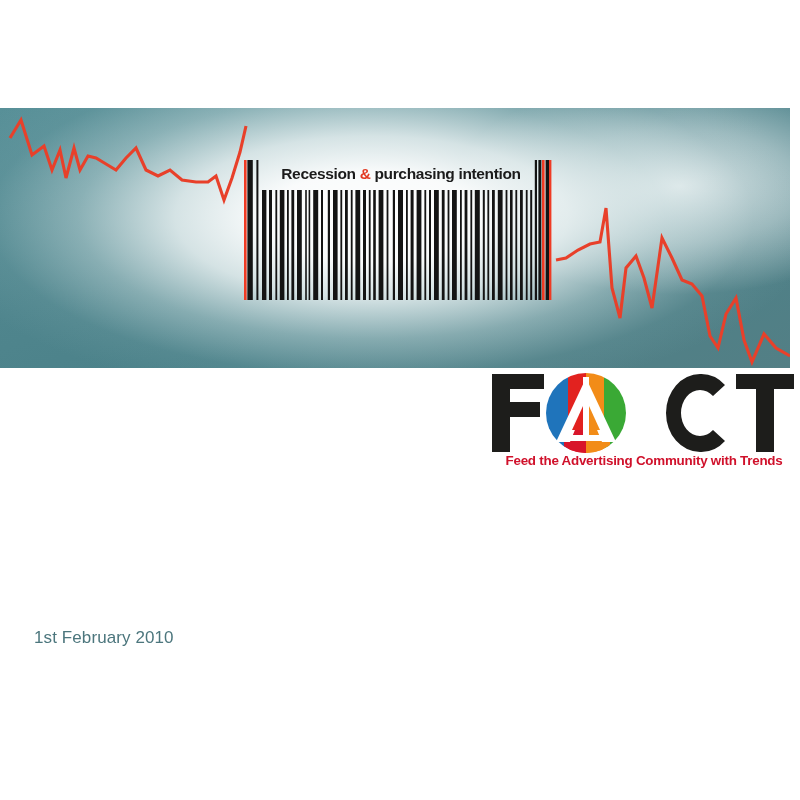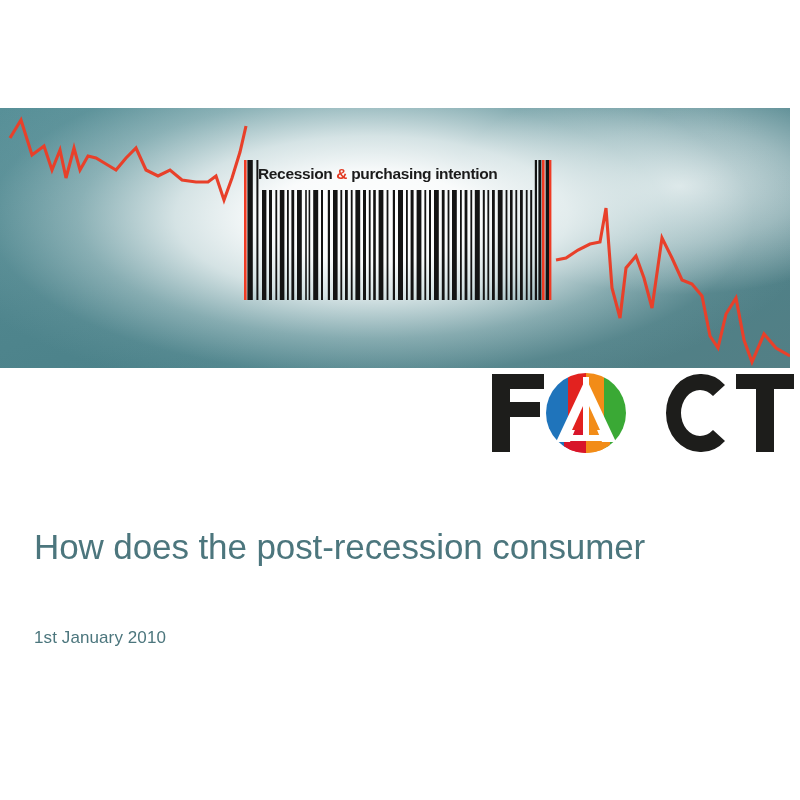--- a/index.html
+++ b/index.html
@@ -9,20 +9,21 @@
     width:800px; height:800px;
     background:#ffffff;
     font-family:"Liberation Sans", sans-serif;
     overflow:hidden;
   }
 
   #slide {
     position:relative;
     width:680px; height:800px;
     background:#ffffff;
+    text-align:center;
   }
 
   
   #banner {
     position:absolute;
     left:0; top:108px;
     width:790px; height:260px;
     overflow:hidden;
     background:
       radial-gradient(ellipse 62% 78% at 47% 42%,
@@ -228,19 +229,20 @@
           </g>
 
           <path fill="#ffffff" d="M62 70 h68 v5 H62 Z" opacity="0"></path>
         </g>
 
         <path fill="#1d1d1b" d="M176 41 a34 39 0 0 1 34-39 a34 39 0 0 1 25 11 l-12 11 a20 23 0 0 0 -13 -6 a19 23 0 0 0 0 46 a20 23 0 0 0 13 -6 l12 11 a34 39 0 0 1 -25 11 a34 39 0 0 1 -34 -39 Z"></path>
 
         <path fill="#1d1d1b" d="M246 2 h58 v15 h-20 v63 h-18 V17 h-20 Z"></path>
       </svg>
     </div>
+    <div id="logo-tagline">Feed the Advertising Community with Trends</div>
   </div>
 
-  <div id="title"><span>How does the post-recession consumer</span><br></div>
-
-  <div id="date">1st January 2010</div>
+  <div id="title"><br></div>
+
+  <div id="date">1st February 2010</div>
 
 </div>
 
 </body></html>

